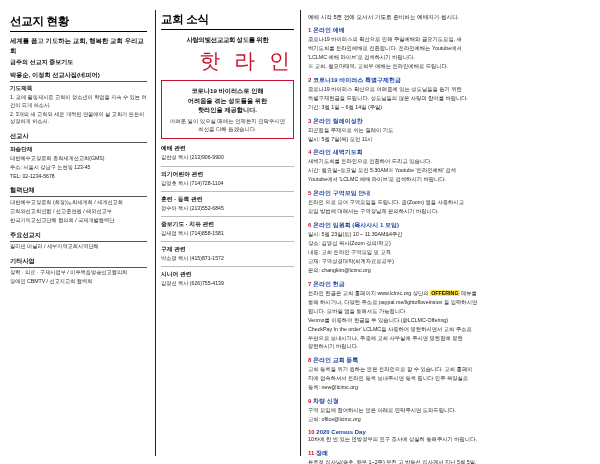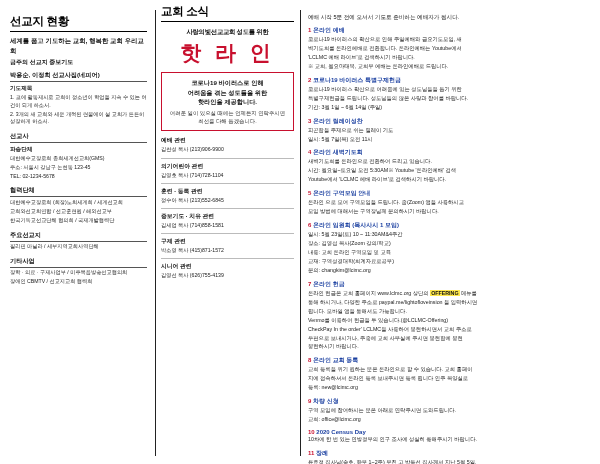--- a/index.html
+++ b/index.html
@@ -8,21 +8,21 @@
     width:600px; height:464px;
     background:#ffffff;
     font-family:"Liberation Sans", sans-serif;
     color:#111;
     overflow:hidden;
   }
   .page { position:relative; width:600px; height:464px; display:flex; }
 
   
   .col-left   { width:155px; padding:14px 8px 4px 10px; position:relative; }
-  .col-mid    { width:145px; padding:4px 6px 8px 6px; position:relative; }
+  .col-mid    { width:145px; padding:12px 6px 8px 6px; position:relative; }
   .col-right  { width:300px; padding:14px 10px 8px 8px; position:relative; }
 
   .vrule { position:absolute; top:10px; bottom:8px; width:1px; background:#222; }
   .vrule.a { left:155px; }
   .vrule.b { left:300px; }
 
   
   .sec-title {
     font-size:11.5px; font-weight:bold; letter-spacing:-0.3px;
     margin:0 0 4px 0; color:#000;
@@ -71,21 +71,21 @@
   .poster .wave {
     position:absolute; left:-10px; bottom:-28px; width:170px; height:70px;
     background:rgba(255,255,255,0.07); border-radius:50% 50% 0 0 / 100% 100% 0 0;
   }
 
   .mid-line {
     text-align:center; font-size:6.4px; font-weight:bold; margin:6px 0 2px 0;
     letter-spacing:-0.3px;
   }
   .hotline {
-    text-align:center; font-size:21px; font-weight:bold; color:#c8102e;
+    text-align:right; font-size:21px; font-weight:normal; color:#c8102e;
     letter-spacing:4px; margin:0 0 5px 0;
   }
   .redbox {
     border:1px solid #c8102e; padding:5px 6px; text-align:center;
     margin-bottom:5px;
   }
   .redbox .l1 { font-size:6.2px; font-weight:bold; line-height:1.55; color:#111; }
   .redbox .l2 { font-size:5.4px; margin-top:3px; line-height:1.45; color:#333; }
 
   .contact { margin-top:3px; }

